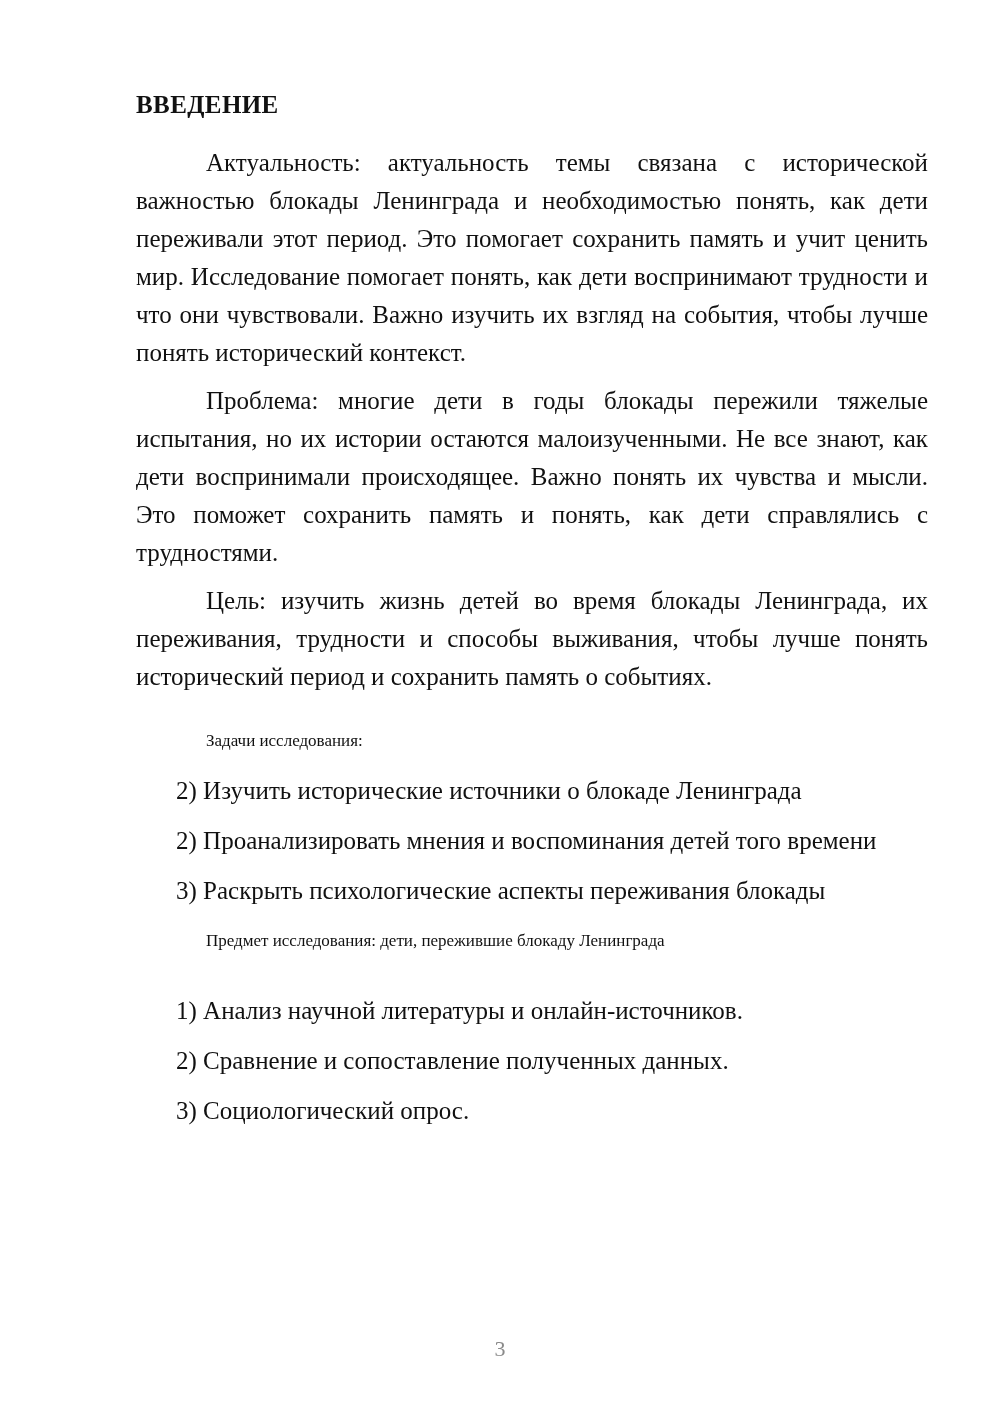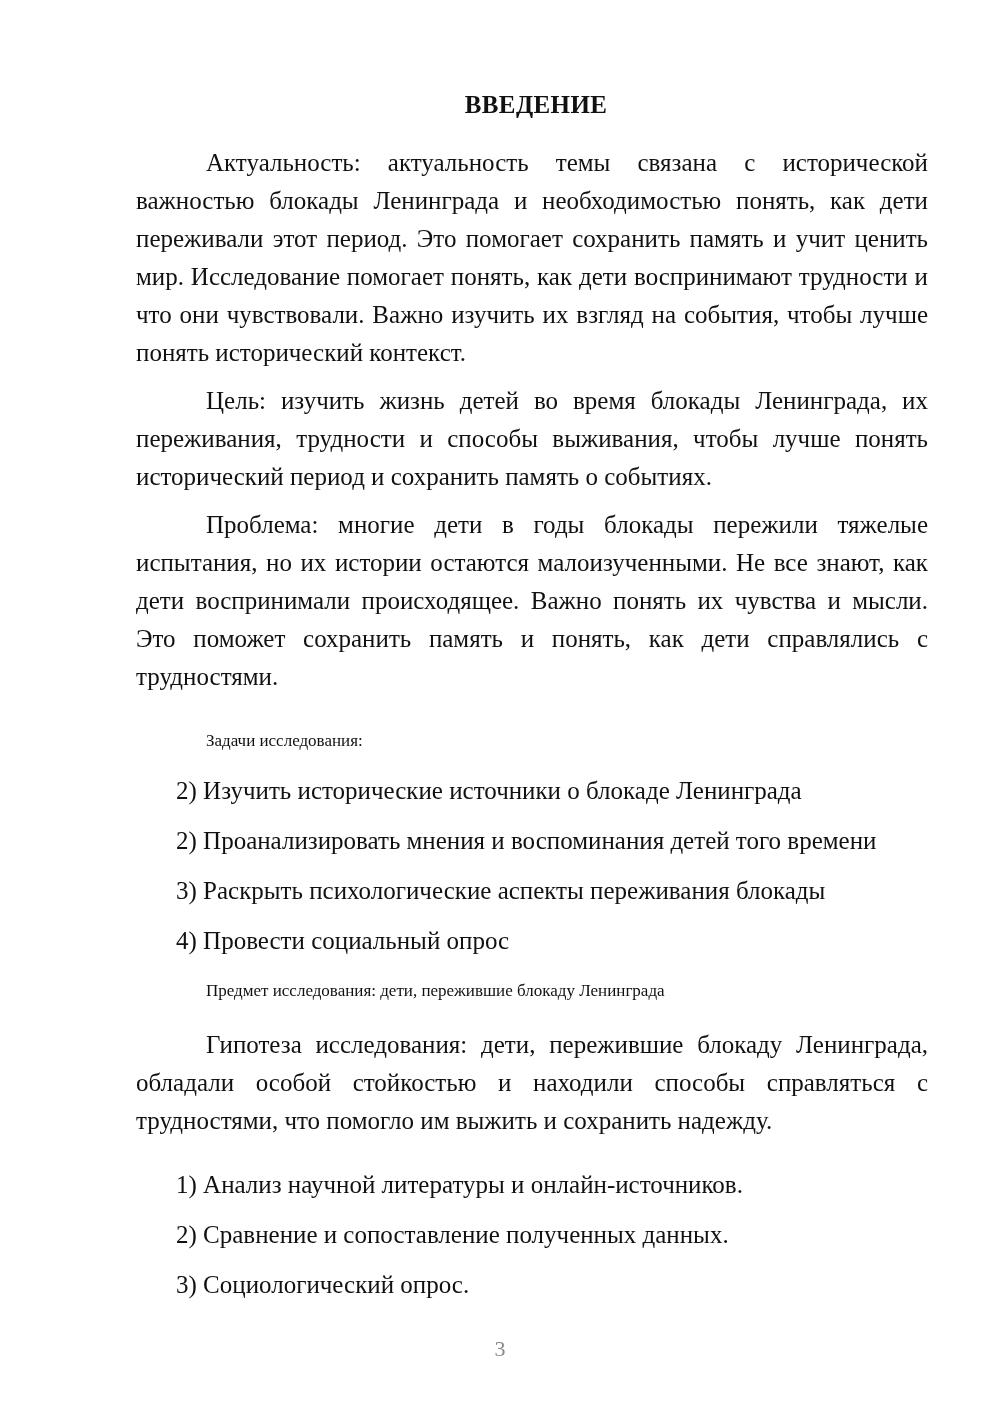--- a/index.html
+++ b/index.html
@@ -19,21 +19,21 @@
     color: #111111;
     box-sizing: border-box;
   }
   .content {
     position: absolute;
     left: 136px;
     top: 86px;
     width: 800px;
   }
   .doc-title {
-    text-align: center;
+    text-align: left;
     font-size: 25px;
     font-weight: bold;
     letter-spacing: 0.4px;
     line-height: 38px;
     margin: 0 0 20px 0;
   }
   .para {
     font-size: 25px;
     line-height: 38px;
     text-align: justify;
@@ -75,39 +75,37 @@
 <body>
 
 <div class="page">
 
   <div class="content">
 
     <h1 class="doc-title">ВВЕДЕНИЕ</h1>
 
     <p class="para">Актуальность: актуальность темы связана с исторической важностью блокады Ленинграда и необходимостью понять, как дети переживали этот период. Это помогает сохранить память и учит ценить мир. Исследование помогает понять, как дети воспринимают трудности и что они чувствовали. Важно изучить их взгляд на события, чтобы лучше понять исторический контекст.</p>
 
+    <p class="para">Проблема: многие дети в годы блокады пережили тяжелые испытания, но их истории остаются малоизученными. Не все знают, как дети воспринимали происходящее. Важно понять их чувства и мысли. Это поможет сохранить память и понять, как дети справлялись с трудностями.</p>
+
     <p class="para">Цель: изучить жизнь детей во время блокады Ленинграда, их переживания, трудности и способы выживания, чтобы лучше понять исторический период и сохранить память о событиях.</p>
-
-    <p class="para">Проблема: многие дети в годы блокады пережили тяжелые испытания, но их истории остаются малоизученными. Не все знают, как дети воспринимали происходящее. Важно понять их чувства и мысли. Это поможет сохранить память и понять, как дети справлялись с трудностями.</p>
 
     <div class="gap-sm"></div>
 
     <p class="plain-line">Задачи исследования:</p>
 
     <p class="numbered">2) Изучить исторические источники о блокаде Ленинграда</p>
     <p class="numbered">2) Проанализировать мнения и воспоминания детей того времени</p>
     <p class="numbered">3) Раскрыть психологические аспекты переживания блокады</p>
-    <p class="numbered">4) Провести социальный опрос</p>
 
 
     <p class="plain-line">Предмет исследования: дети, пережившие блокаду Ленинграда</p>
 
     <div class="gap-sm"></div>
 
-    <p class="para">Гипотеза исследования: дети, пережившие блокаду Ленинграда, обладали особой стойкостью и находили способы справляться с трудностями, что помогло им выжить и сохранить надежду.</p>
 
     <div class="gap-sm"></div>
 
 
     <p class="numbered">1) Анализ научной литературы и онлайн-источников.</p>
     <p class="numbered">2) Сравнение и сопоставление полученных данных.</p>
     <p class="numbered">3) Социологический опрос.</p>
 
   </div>
 

